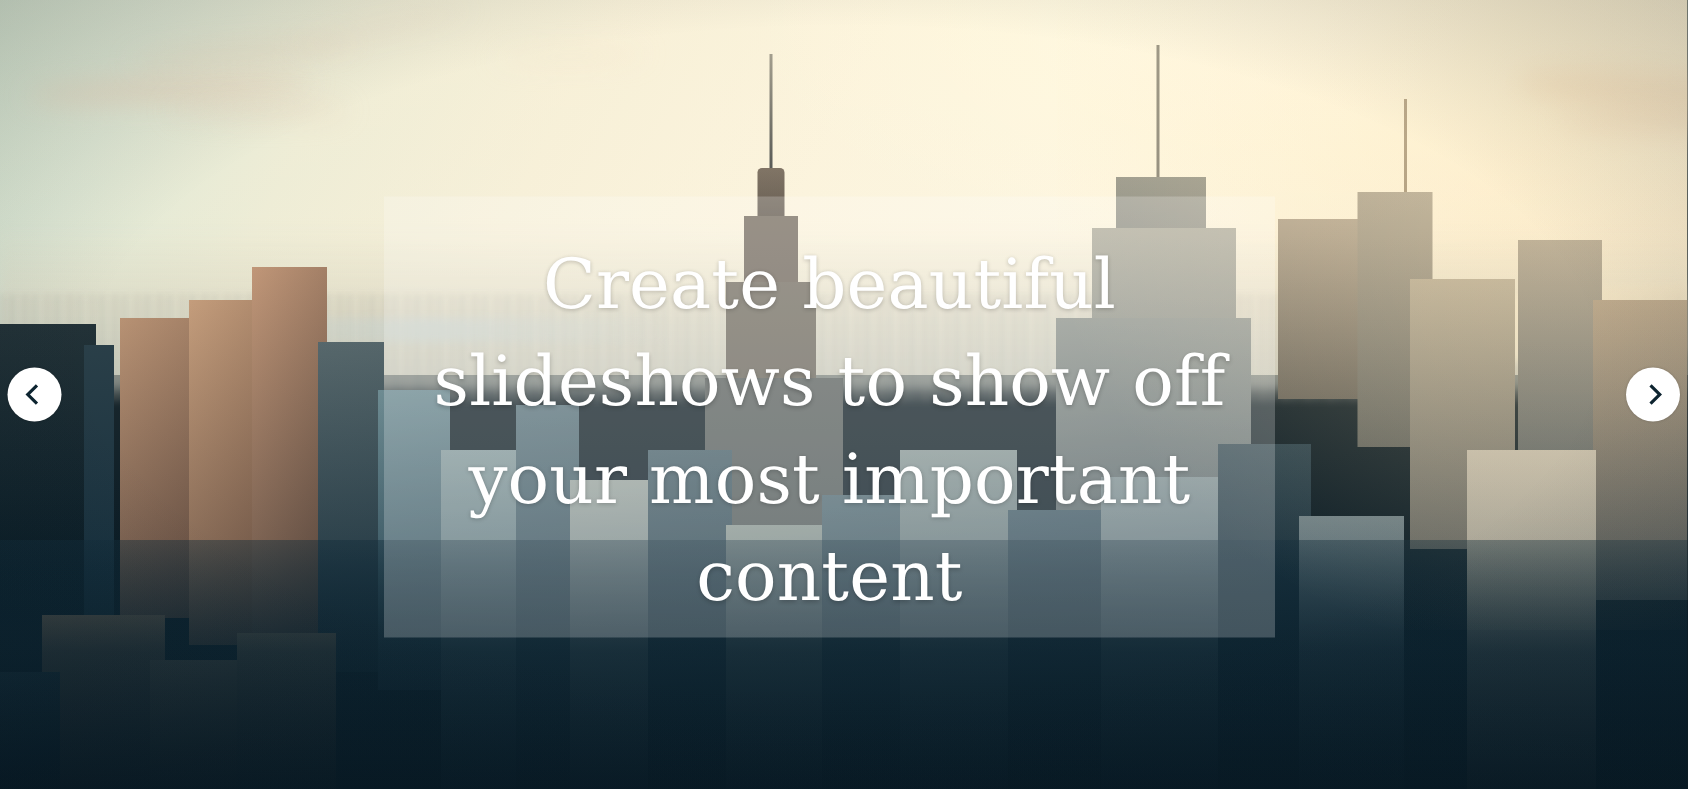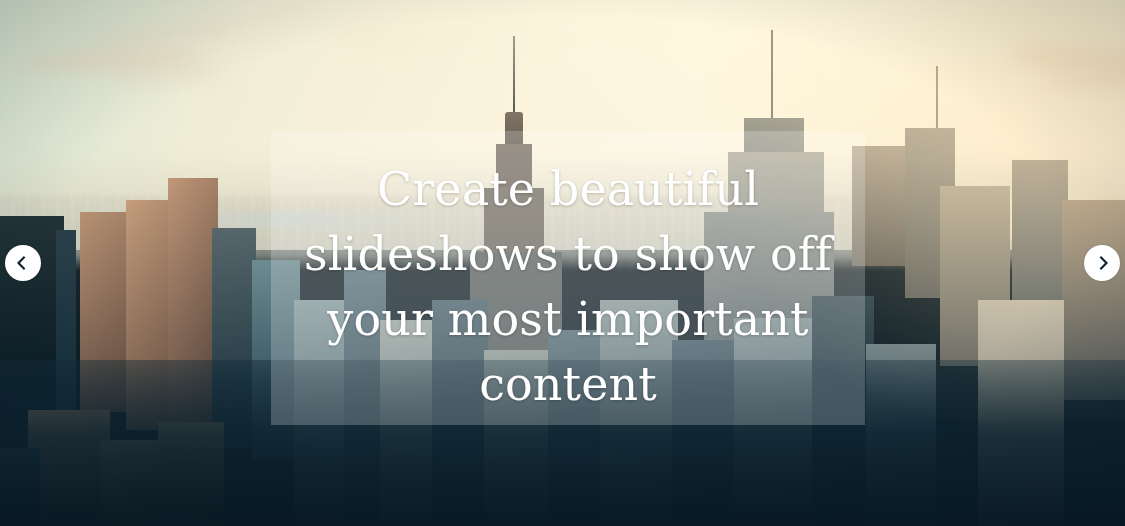--- a/index.html
+++ b/index.html
@@ -126,21 +126,20 @@
   
   .caption-box {
     position:absolute;
     left:256px; top:131px;
     width:594px; height:294px;
     background:rgba(255,255,255,.22);
     display:flex;
     align-items:flex-start;
     justify-content:center;
     pointer-events:none;
-    margin-left:15px;
   }
   .caption-text {
     width:560px;
     margin-top:26px;
     text-align:center;
     color:#ffffff;
     font-family:"DejaVu Serif", serif;
     font-size:46px;
     line-height:65px;
     font-weight:400;

